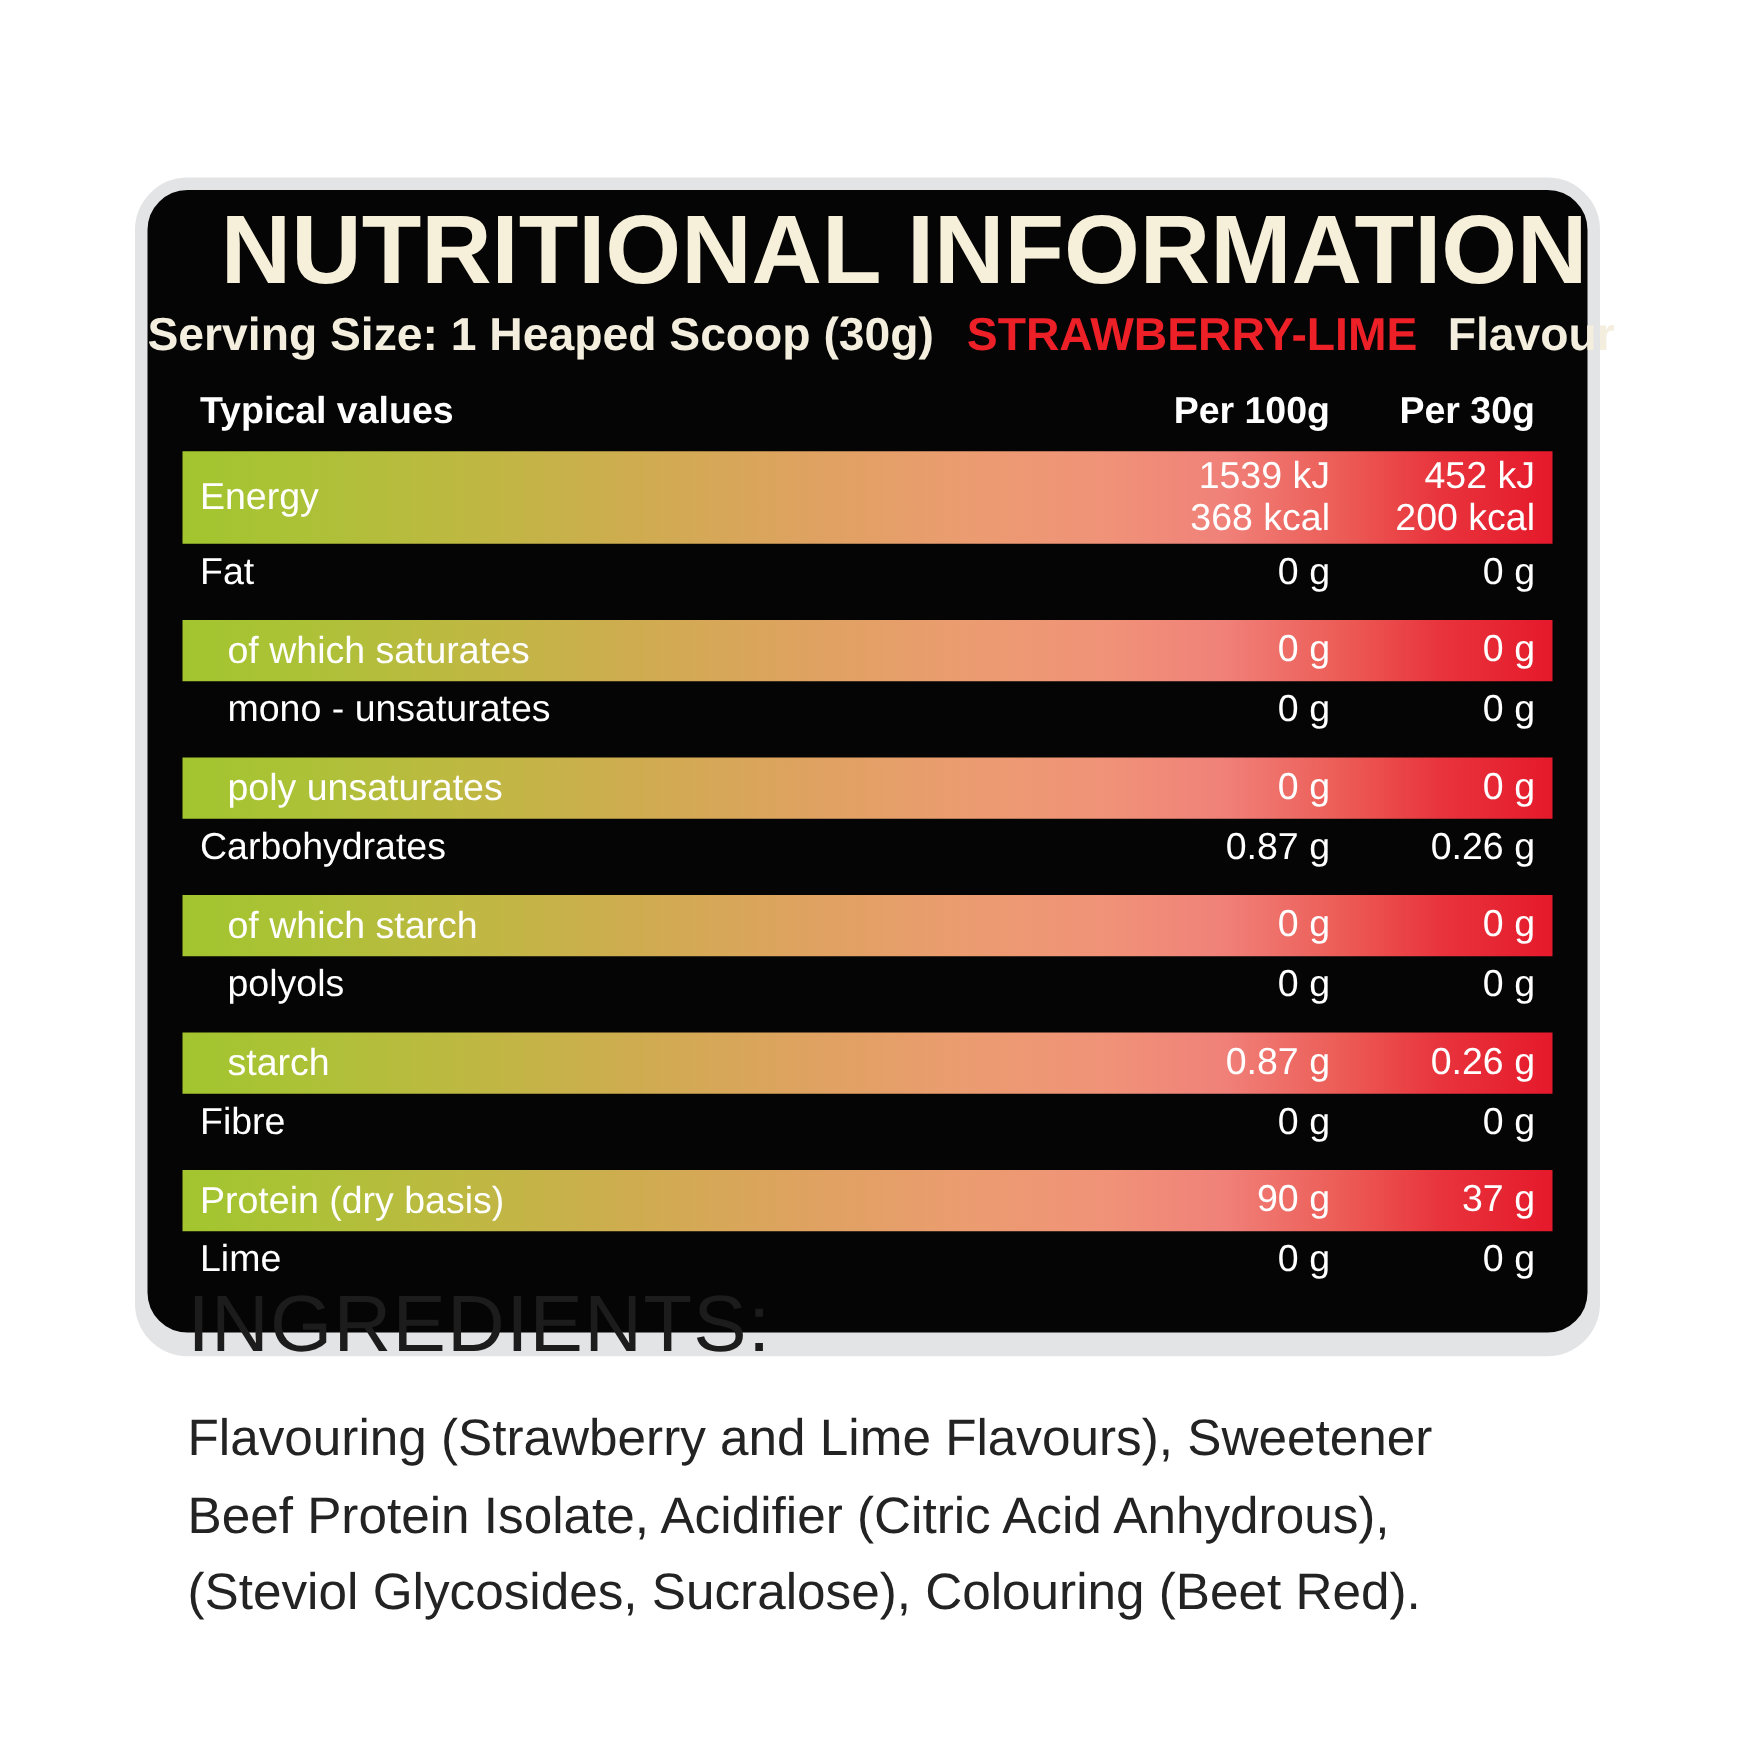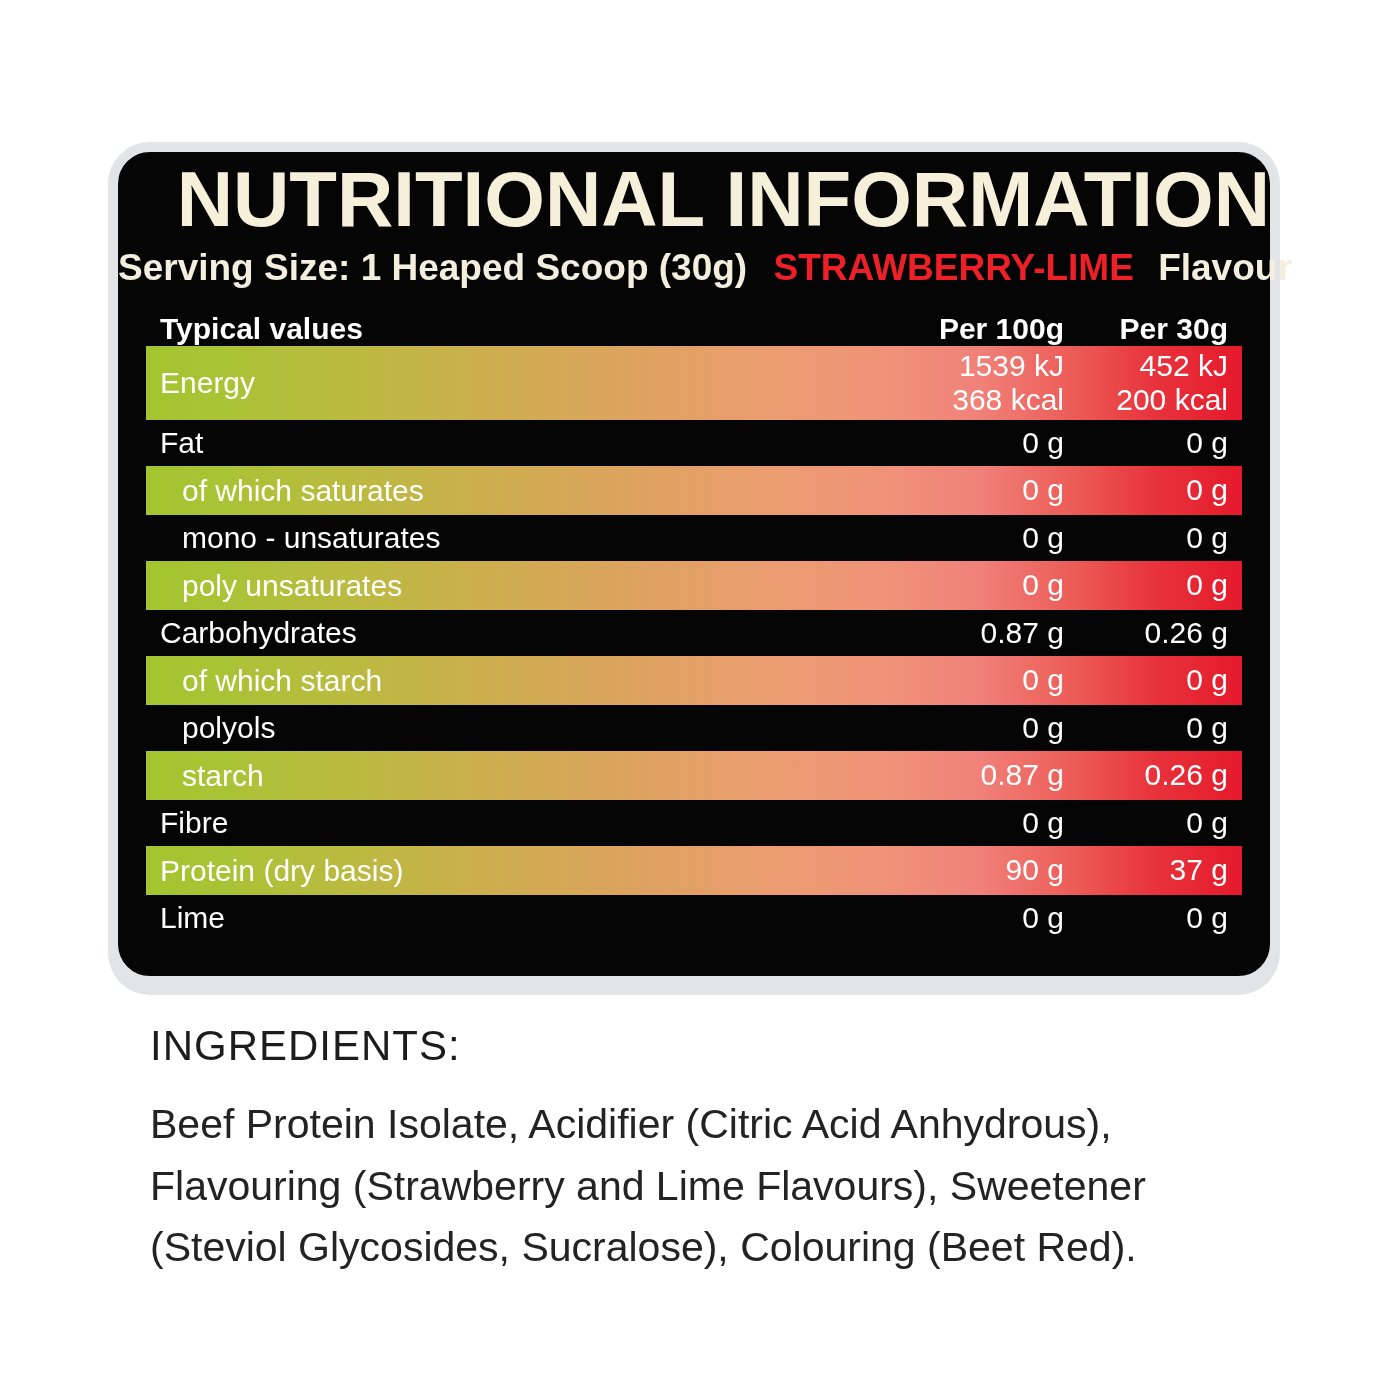--- a/index.html
+++ b/index.html
@@ -58,37 +58,38 @@
     margin-top: 22px;
     height: 34px;
     font-weight: 700;
   }
   .t-row.grad {
     height: 49px;
     background: linear-gradient(90deg,
       #a2c52e 0%, #abc236 8%, #bdb941 20%, #cfac50 33%,
       #dfa261 46%, #eb9c70 57%, #f09378 67%, #f08179 76%,
       #ec5a55 85%, #e8333c 92%, #e5192b 100%);
+    margin-top: 15px;
   }
   .t-row.dark { background: transparent; }
   .t-row.tall { height: 74px; }
   .t-row .name { flex: 1; white-space: nowrap; }
   .t-row .name.indent { padding-left: 22px; }
   .t-row .v1 { width: 220px; text-align: right; line-height: 1.16; }
   .t-row .v2 { width: 164px; text-align: right; line-height: 1.16; }
 
   
   .ingredients {
     position: absolute;
     left: 150px; top: 1022px;
     width: 1120px;
     color: #1d1d1d;
   }
   .ingredients-heading {
-    font-size: 42px;
+    font-size: 64px;
     font-weight: 400;
     letter-spacing: 1px;
     color: #1c1c1c;
   }
   .ingredients-text {
     margin-top: 24px;
     font-size: 41px;
     font-weight: 400;
     line-height: 1.5;
     color: #232323;
@@ -227,19 +228,19 @@
             <div>0 g</div>
           </div>
   </div>
       </div>
 
   </div>
 
   <div class="ingredients">
     <div class="ingredients-heading">INGREDIENTS:</div>
     <div class="ingredients-text">
+        <div>Flavouring (Strawberry and Lime Flavours), Sweetener</div>
         <div>Beef Protein Isolate, Acidifier (Citric Acid Anhydrous),</div>
-        <div>Flavouring (Strawberry and Lime Flavours), Sweetener</div>
         <div>(Steviol Glycosides, Sucralose), Colouring  (Beet Red).</div>
       </div>
   </div>
 
 </div>
 
 </body></html>

